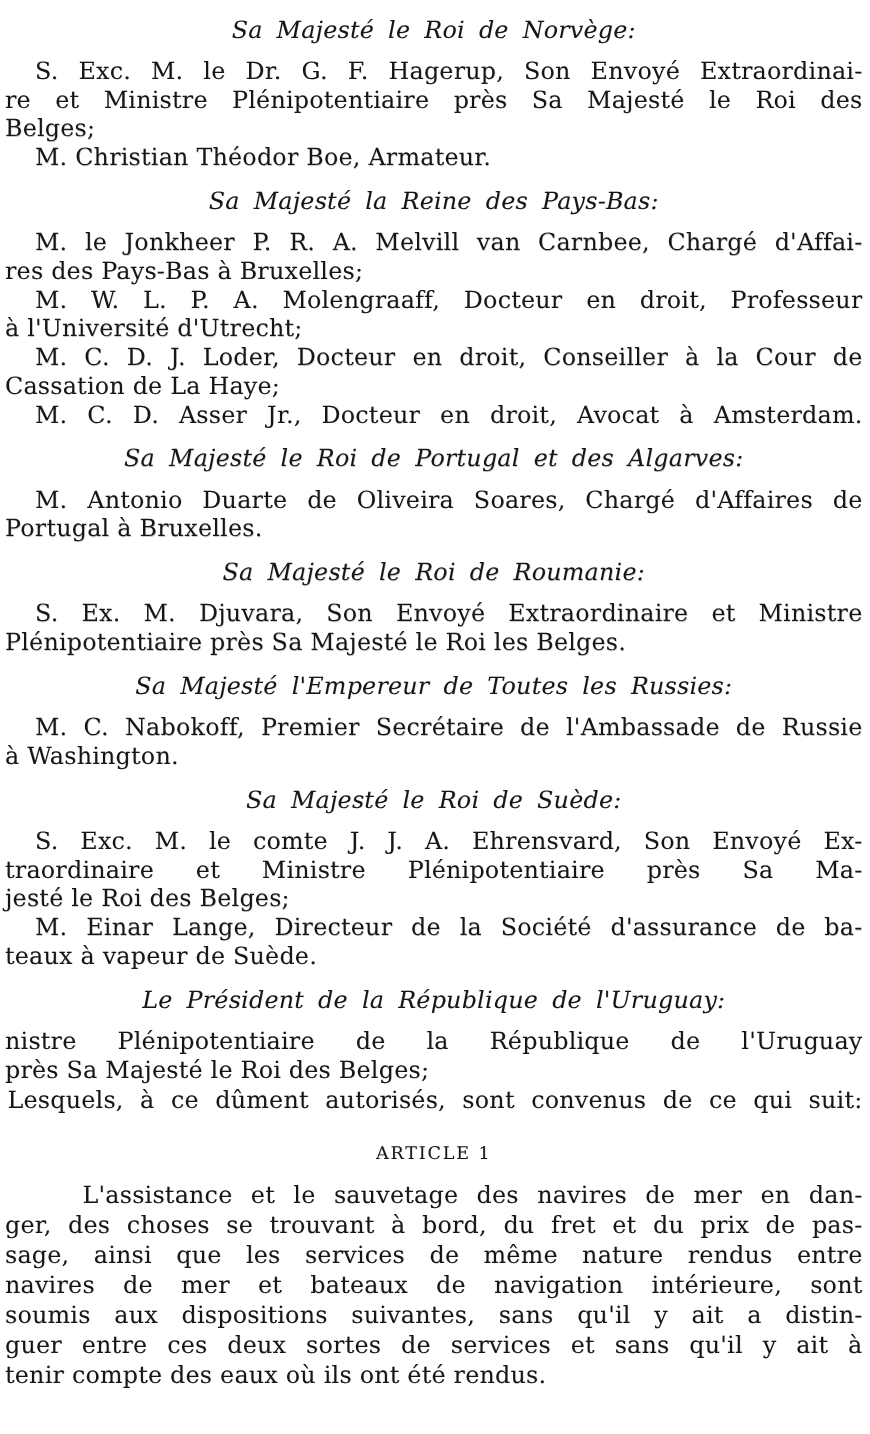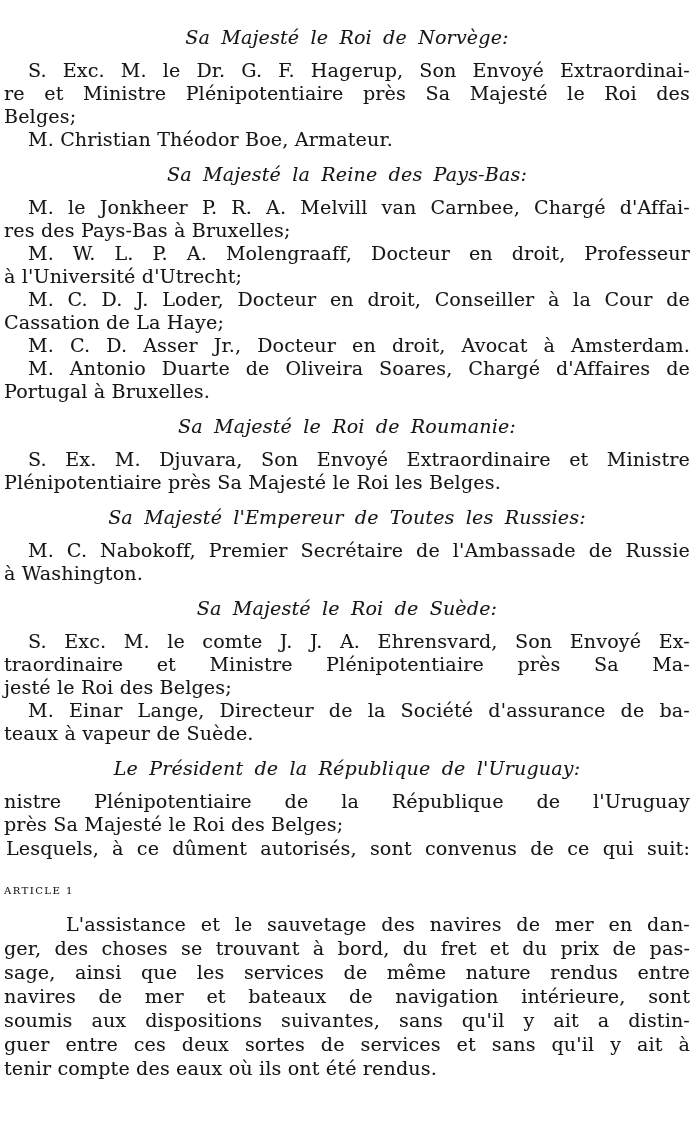--- a/index.html
+++ b/index.html
@@ -16,21 +16,21 @@
     text-shadow: 0.4px 0.4px 0 rgba(20,20,20,0.22);
   }
   .heading {
     font-style: italic;
     text-align: center;
     word-spacing: 5px;
     line-height: 24px;
     margin: 11px 0 10px 0;
     white-space: nowrap;
   }
-  .heading:first-child { margin-top: 15px; }
+  .heading:first-child { margin-top: 2px; }
   .entry { margin: 0; }
   .line {
     line-height: 23px;
     white-space: nowrap;
   }
   .line.first { margin-left: 24px; }
   .line.cont  { }
   .stretch {
     white-space: normal;
     text-align: justify;
@@ -41,21 +41,22 @@
   .bold { font-weight: normal; }
   .closing {
     line-height: 23px;
     margin: 1px 0 0 2px;
     text-align: justify;
     text-align-last: justify;
     overflow: hidden;
     max-height: 23px;
   }
   .article-title {
-    font-size: 10px;
+    text-align: center;
+    font-size: 14px;
     letter-spacing: 1.5px;
     line-height: 22px;
     margin: 20px 0 10px 0;
   }
   .pline {
     line-height: 24px;
     white-space: nowrap;
     margin-left: 0;
   }
   .pline.pfirst { margin-left: 62px; }
@@ -84,20 +85,21 @@
         <div class="line first stretch">M. W. L. P. A. Molengraaff, Docteur en droit, Professeur</div>
         <div class="line cont">à l'Université d'Utrecht;</div>
       </div>
       <div class="entry">
         <div class="line first stretch bold">M. C. D. J. Loder, Docteur en droit, Conseiller à la Cour de</div>
         <div class="line cont">Cassation de La Haye;</div>
       </div>
       <div class="entry">
         <div class="line first stretch">M. C. D. Asser Jr., Docteur en droit, Avocat à Amsterdam.</div>
       </div>
+      <div class="heading">Sa Majesté le Roi de Portugal et des Algarves:</div>
       <div class="entry">
         <div class="line first stretch">M. Antonio Duarte de Oliveira Soares, Chargé d'Affaires de</div>
         <div class="line cont">Portugal à Bruxelles.</div>
       </div>
       <div class="heading">Sa Majesté le Roi de Roumanie:</div>
       <div class="entry">
         <div class="line first stretch">S. Ex. M. Djuvara, Son Envoyé Extraordinaire et Ministre</div>
         <div class="line cont">Plénipotentiaire près Sa Majesté le Roi les Belges.</div>
       </div>
       <div class="heading">Sa Majesté l'Empereur de Toutes les Russies:</div>

